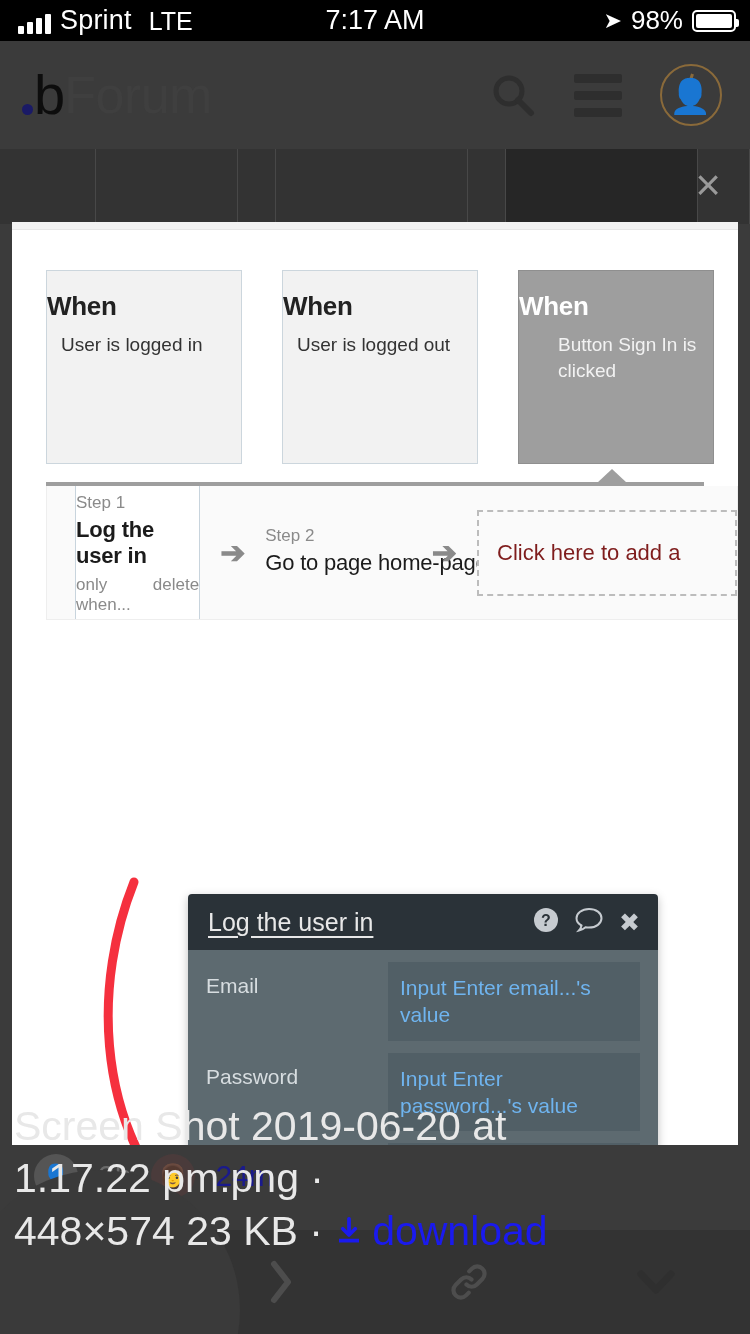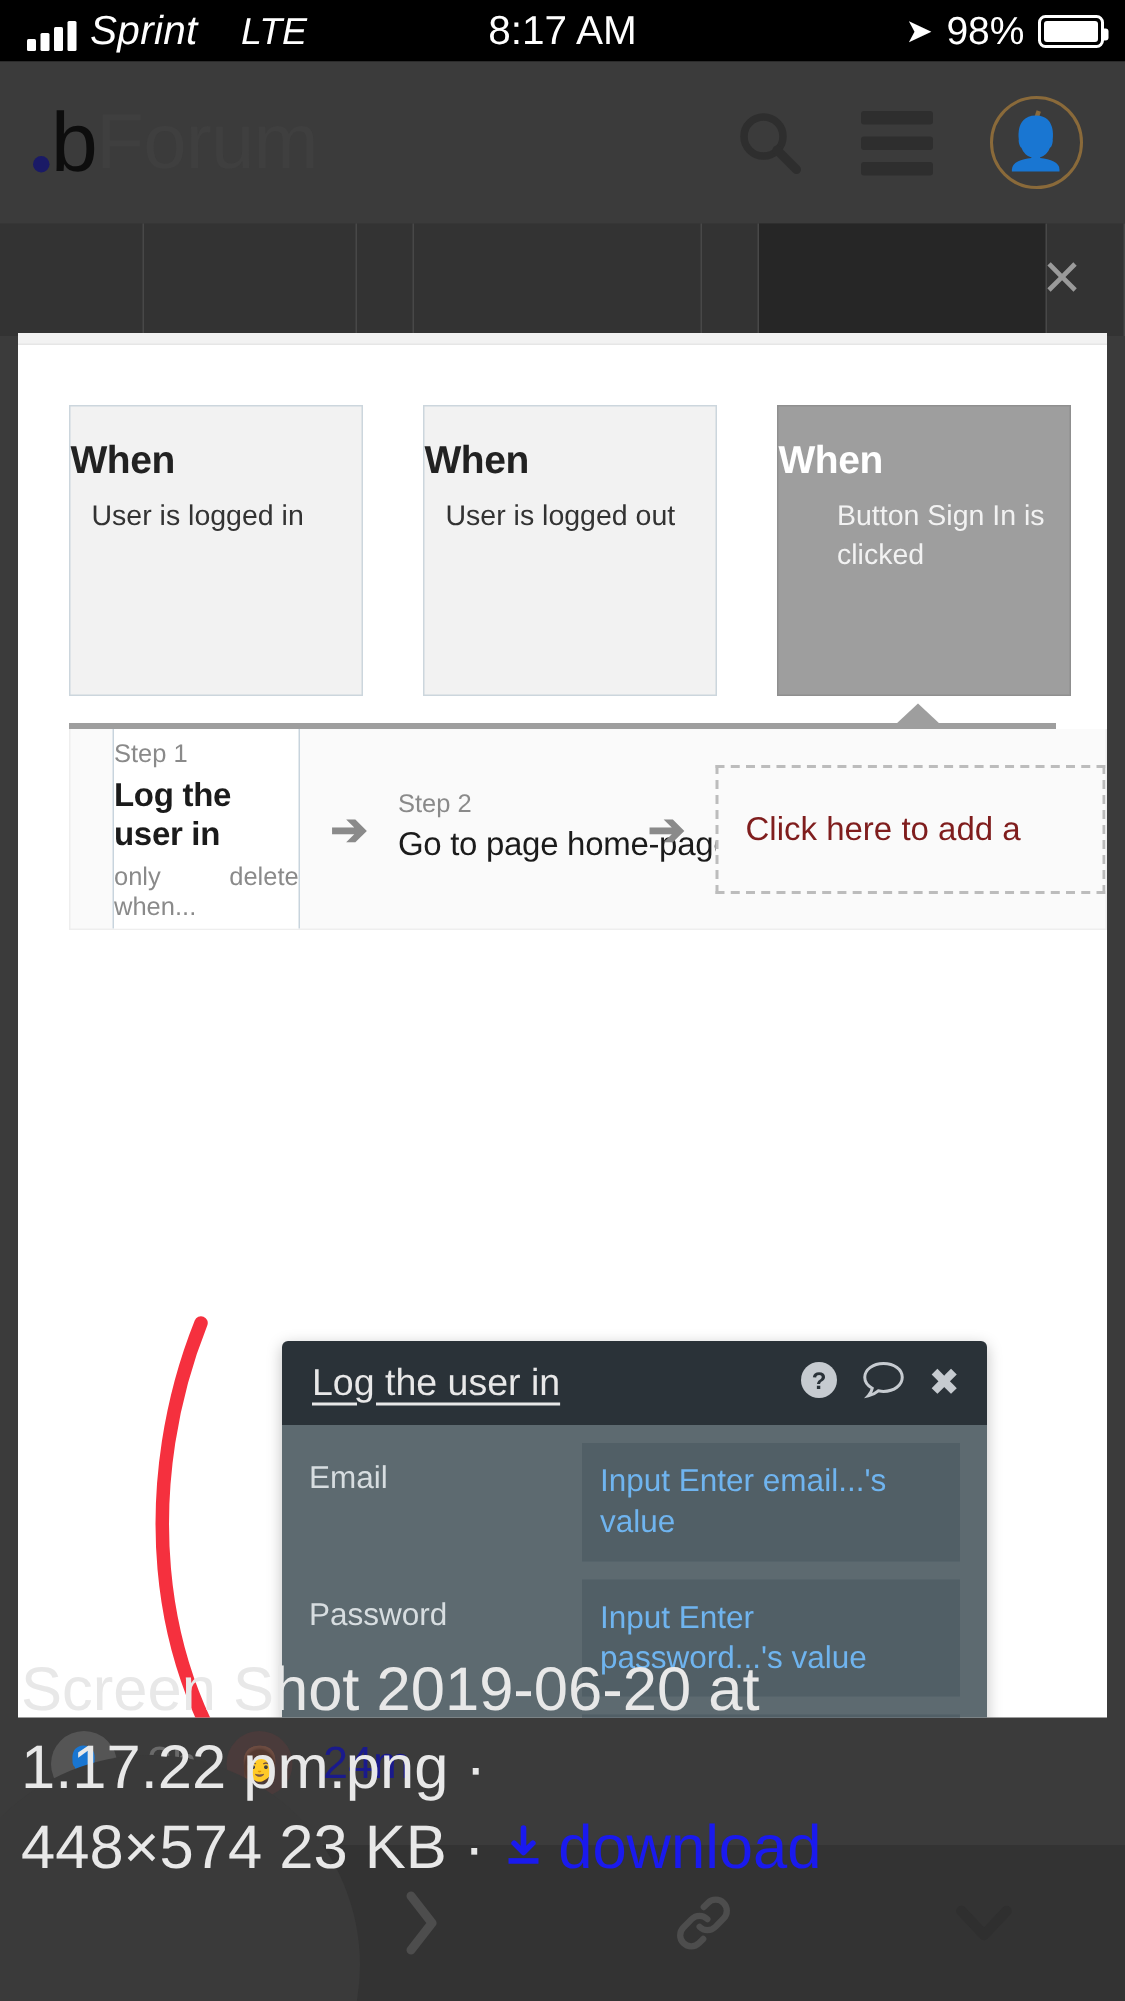--- a/index.html
+++ b/index.html
@@ -17,29 +17,29 @@
   }
 
   
   .statusbar {
     position: absolute; top: 0; left: 0;
     width: 750px; height: 41px;
     background: #000; color: #fff;
     display: flex; align-items: center;
     font-size: 27px;
   }
-  .sb-left { display: flex; align-items: flex-end; gap: 9px; padding-left: 18px; font-style: italic; }
+  .sb-left { display: flex; align-items: flex-end; gap: 9px; padding-left: 18px; }
   .sig { display: flex; align-items: flex-end; gap: 3px; height: 20px; }
   .sig i { display: block; width: 6px; background: #fff; border-radius: 1px; }
   .sig i:nth-child(1){ height: 8px; }
   .sig i:nth-child(2){ height: 12px; }
   .sig i:nth-child(3){ height: 16px; }
   .sig i:nth-child(4){ height: 20px; }
   .carrier { font-size: 27px; letter-spacing: .2px; line-height: 1; }
-  .lte { font-size: 25px; margin-left: 20px; line-height: 1; }
+  .lte { font-size: 25px; margin-left: 8px; line-height: 1; }
   .sb-time {
     position: absolute; left: 0; right: 0; text-align: center;
     font-size: 27px; font-weight: 400;
   }
   .sb-right {
     margin-left: auto; display: flex; align-items: center;
     gap: 9px; padding-right: 14px;
   }
   .loc-arrow { font-size: 22px; transform: rotate(0deg); }
   .batt-pct { font-size: 26px; }
@@ -239,21 +239,21 @@
     <div class="sb-left">
       <span class="sig">
           <i></i>
           <i></i>
           <i></i>
           <i></i>
         </span>
       <span class="carrier">Sprint</span>
       <span class="lte">LTE</span>
     </div>
-    <div class="sb-time">8:17 AM</div>
+    <div class="sb-time">7:17 AM</div>
     <div class="sb-right">
       <span class="loc-arrow">➤</span>
       <span class="batt-pct">98%</span>
       <span class="batt">
           <i></i>
         </span>
     </div>
   </div>
 
   <div class="appbar">

